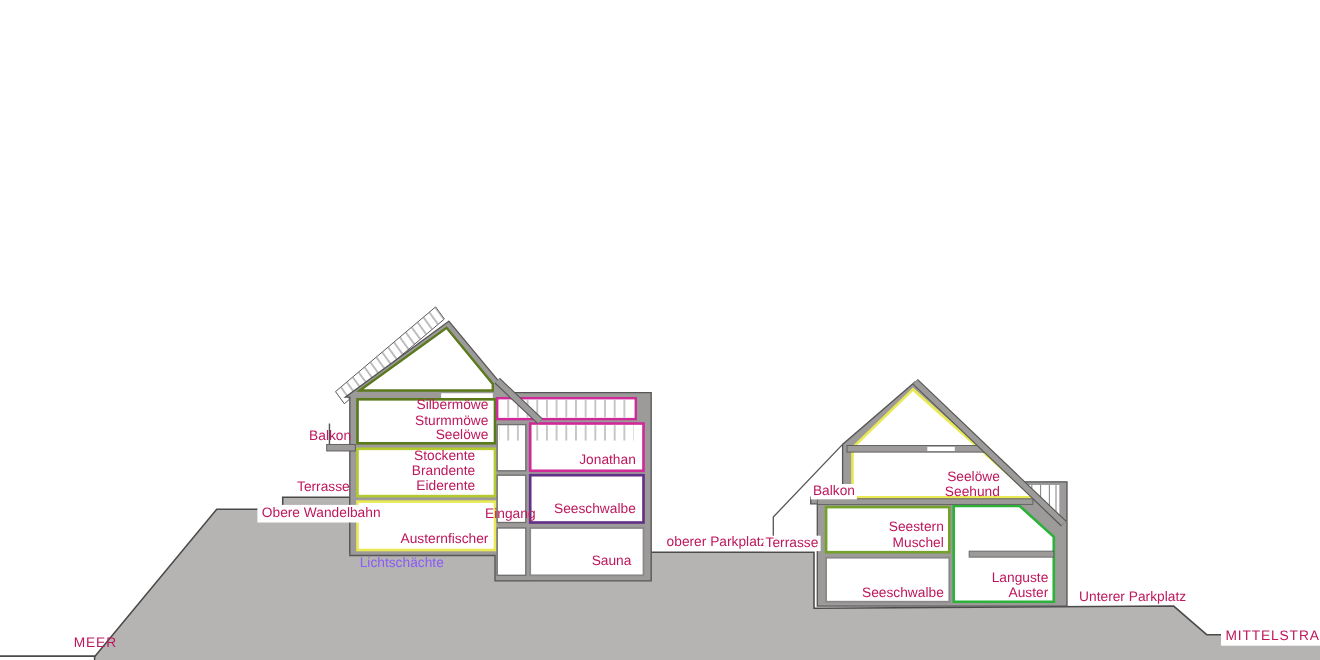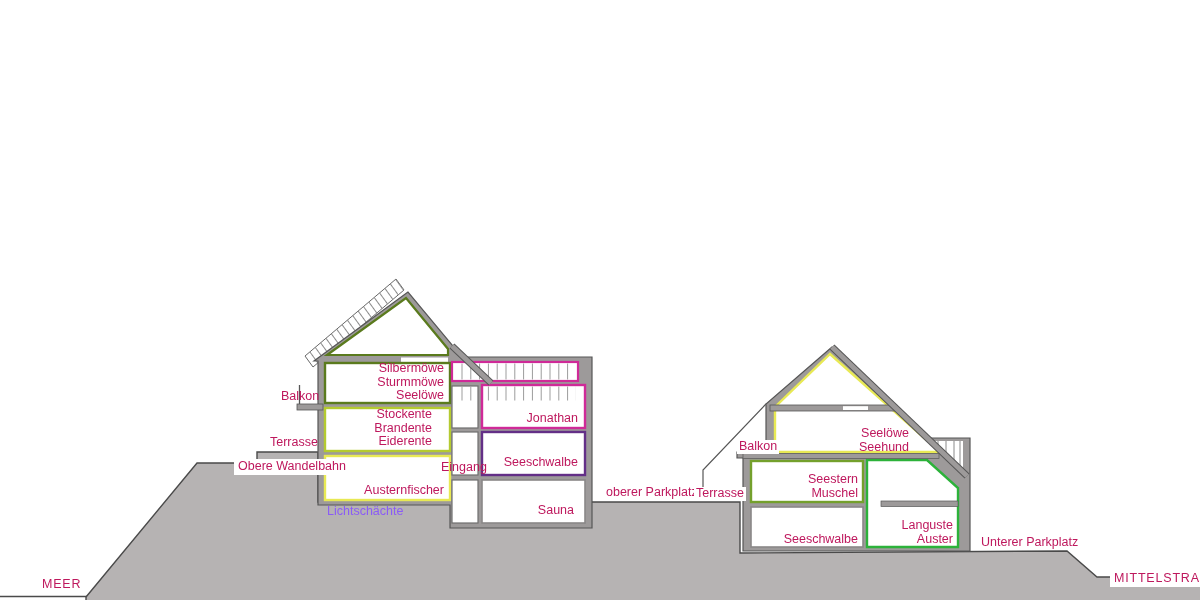--- a/index.html
+++ b/index.html
@@ -94,21 +94,21 @@
     <rect x="751" y="461" width="112" height="41" fill="#ffffff" stroke="#74a02c" stroke-width="2.4"></rect>
     <rect x="751" y="507" width="112" height="40" fill="#ffffff" stroke="#8a8888" stroke-width="1.6"></rect>
 
     <polygon points="867,460 927,460 958,488 958,547 867,547" fill="#ffffff" stroke="#2cb23a" stroke-width="2.4"></polygon>
     <rect x="881" y="501" width="77" height="5.5" fill="#9d9a9a" stroke="#565656" stroke-width="0.7"></rect>
 
     <rect x="743" y="453.5" width="196" height="5" fill="#9d9a9a" stroke="#565656" stroke-width="0.7"></rect>
   </g>
 </svg>
 
-<div class="lbl caps" style="left:42px;top:578px;">MEER</div>
+<div class="lbl caps" style="left:67px;top:578px;">MEER</div>
 <div class="lbl caps box" style="left:1110px;top:571px;">MITTELSTRASSE</div>
 <div class="lbl box" style="left:190px;top:459px;margin-left:44px;">Obere Wandelbahn</div>
 <div class="lbl white" style="left:327px;top:505px;">Lichtschächte</div>
 <div class="lbl" style="left:606px;top:486px;">oberer Parkplatz</div>
 <div class="lbl" style="left:981px;top:536px;">Unterer Parkplatz</div>
 <div class="lbl" style="left:281px;top:390px;">Balkon</div>
 <div class="lbl" style="left:270px;top:436px;">Terrasse</div>
 <div class="lbl box" style="left:737px;top:440px;padding:0 2px;">Balkon</div>
 <div class="lbl box" style="left:694px;top:487px;padding:0 2px;">Terrasse</div>
 <div class="lbl" style="left:441px;top:461px;text-align:center;">Eingang</div>

